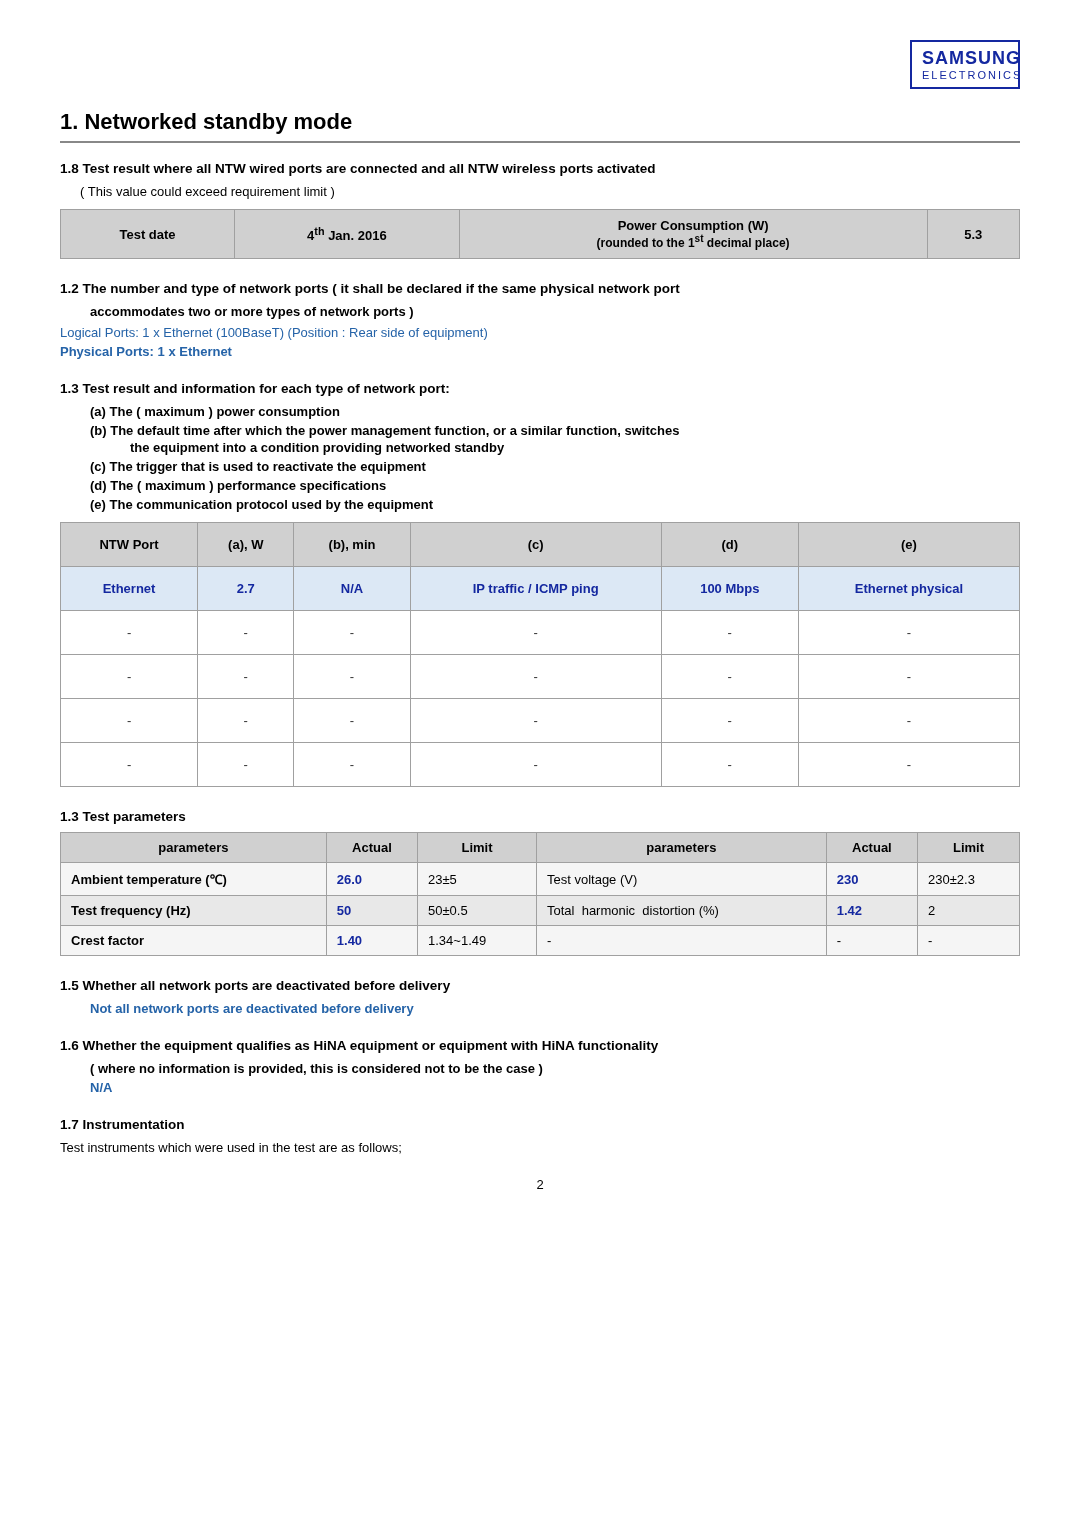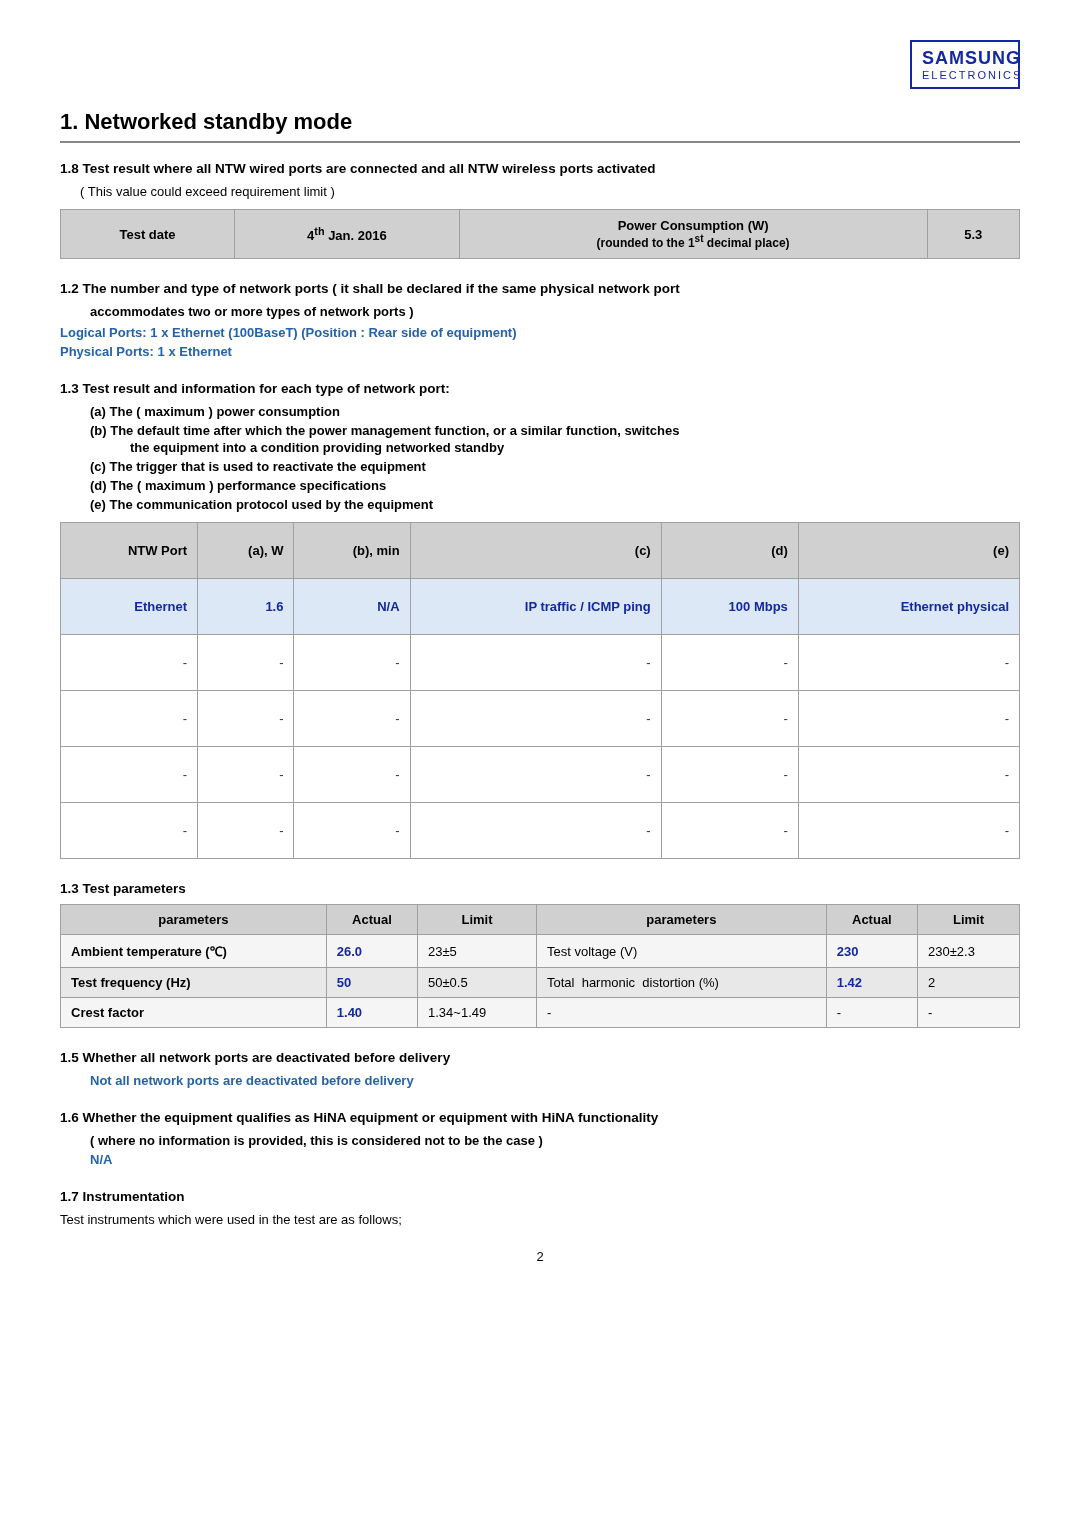--- a/index.html
+++ b/index.html
@@ -65,21 +65,21 @@
     .th-power-label {
       font-size: 12px;
       color: #000000;
     }
     
     .section-12 {
       margin-bottom: 20px;
     }
     .logical-ports {
       color: #2563a8;
-      font-weight: bold;
+      font-weight: normal;
       font-size: 13px;
       margin-top: 6px;
     }
     .physical-ports {
       color: #2563a8;
       font-weight: bold;
       font-size: 13px;
       margin-top: 4px;
     }
     
@@ -105,22 +105,22 @@
     }
     
     .table-ntw {
       width: 100%;
       border-collapse: collapse;
       margin-bottom: 20px;
       border: 1.5px solid #a0a0a0;
     }
     .table-ntw th, .table-ntw td {
       border: 1px solid #a0a0a0;
-      padding: 20px 10px;
-      text-align: right;
+      padding: 14px 10px;
+      text-align: center;
     }
     .table-ntw thead tr {
       background-color: #d0d0d0;
       font-weight: bold;
     }
     .table-ntw tbody tr:first-child {
       background-color: #dce8f5;
     }
     .table-ntw tbody tr:first-child td {
       color: #1428A0;
@@ -245,21 +245,21 @@
         <th>(a), W</th>
         <th>(b), min</th>
         <th>(c)</th>
         <th>(d)</th>
         <th>(e)</th>
       </tr>
     </thead>
     <tbody>
       <tr>
         <td>Ethernet</td>
-        <td>1.6</td>
+        <td>2.7</td>
         <td>N/A</td>
         <td>IP traffic / ICMP ping</td>
         <td>100 Mbps</td>
         <td>Ethernet physical</td>
       </tr>
       <tr>
         <td>-</td>
         <td>-</td>
         <td>-</td>
         <td>-</td>

